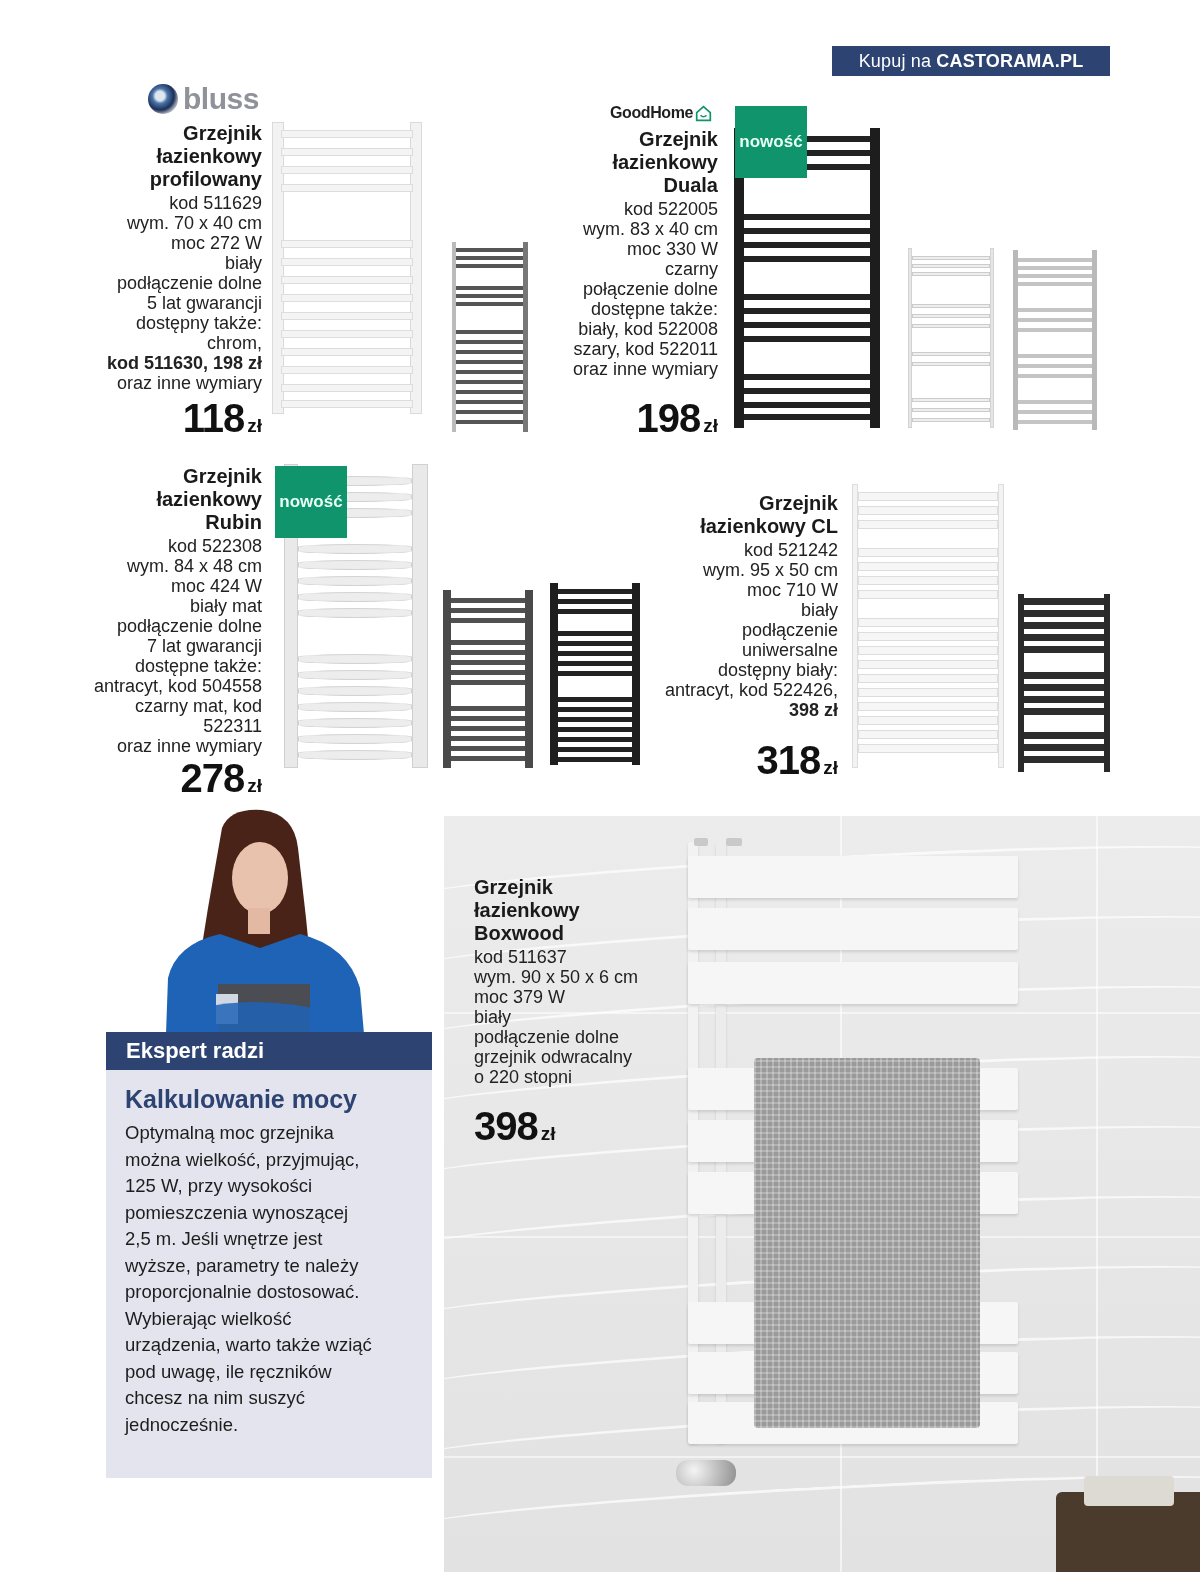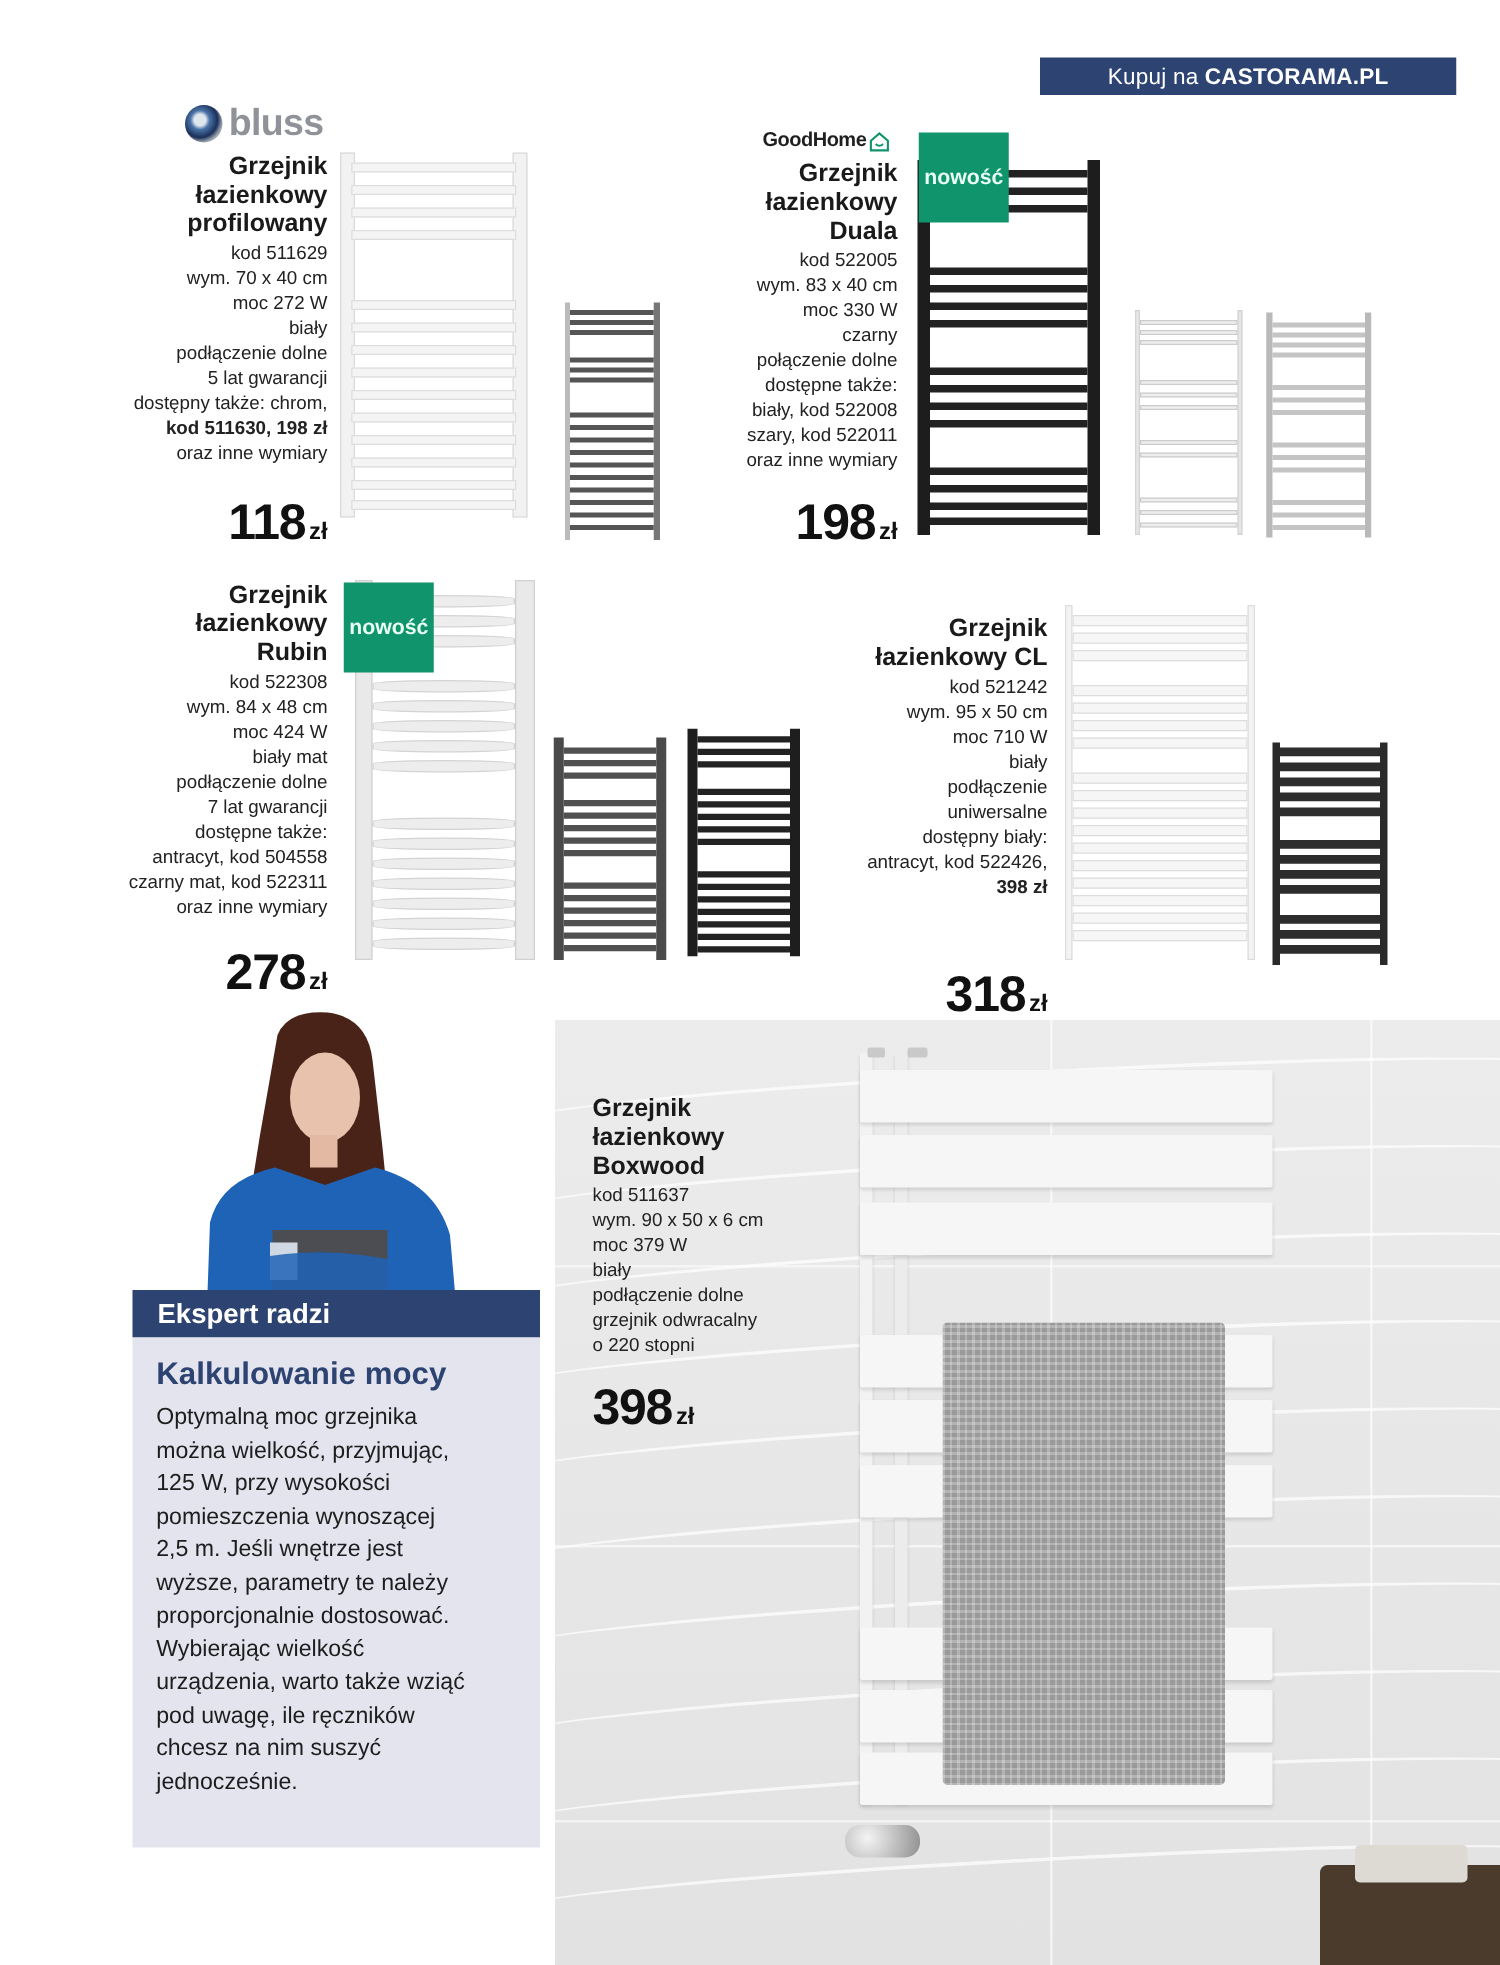--- a/index.html
+++ b/index.html
@@ -3,32 +3,32 @@
 <meta charset="utf-8">
 <style>
   * { box-sizing: border-box; margin: 0; padding: 0; }
   html, body { width: 1200px; height: 1572px; background: #ffffff; overflow: hidden; }
   body { position: relative; font-family: "Liberation Sans", "DejaVu Sans", sans-serif; color: #1a1a1a; }
 
   .abs { position: absolute; }
 
   
   .shop-banner {
-    position: absolute; left: 832px; top: 46px; width: 333px; height: 30px;
+    position: absolute; left: 832px; top: 46px; width: 278px; height: 30px;
     background: #2d4371; color: #fff; font-weight: bold; font-size: 18px;
     display: flex; align-items: center; justify-content: center; letter-spacing: 0.2px;
   }
   .shop-banner .light { font-weight: normal; margin-right: 5px; }
 
   
   .prod-text { position: absolute; text-align: right; }
   .prod-text.left { text-align: left; }
   .prod-title { font-weight: bold; font-size: 20px; line-height: 23px; color: #1a1a1a; }
   .prod-title span { display: block; }
-  .spec { font-size: 15px; line-height: 20px; color: #222; }
+  .spec { font-size: 18px; line-height: 20px; color: #222; }
   .price { font-weight: bold; font-size: 40px; letter-spacing: -1px; color: #111; line-height: 40px; }
   .price .cur { font-size: 19px; letter-spacing: 0; margin-left: 3px; }
 
   
   .bluss-logo { position: absolute; left: 148px; top: 82px; height: 34px; display: flex; align-items: center; }
   .bluss-circle { width: 30px; height: 30px; border-radius: 50%;
     background: radial-gradient(circle at 40% 40%, #dfe7ee 0 18%, #4a74a8 30%, #1b2f58 55%, #9aa3ad 70%, #e3e6ea 100%); }
   .bluss-word { font-size: 30px; font-weight: bold; color: #8f9299; margin-left: 5px; letter-spacing: -0.5px; }
 
   .goodhome-logo { position: absolute; left: 610px; top: 104px; display: flex; align-items: center; }
@@ -326,21 +326,21 @@
     <div>wym. 95 x 50 cm</div>
     <div>moc 710 W</div>
     <div>biały</div>
     <div>podłączenie</div>
     <div>uniwersalne</div>
     <div>dostępny biały:</div>
     <div>antracyt, kod 522426,</div>
     <div style="font-weight:bold">398 zł</div>
   </div>
 </div>
-<div class="price abs" style="right:362px; top:776px;">
+<div class="price abs" style="right:362px; top:740px;">
   <span>318</span><span class="cur">zł</span>
 </div>
 
 <div class="rad" style="left:852px; top:484px; width:152px; height:284px;">
   <div class="rail" style="left:0; width:6px; background:#f3f3f3; border:1px solid #ddd;"></div>
   <div class="rail" style="right:0; width:6px; background:#f3f3f3; border:1px solid #ddd;"></div>
   <div class="bar" style="left:6px; right:6px; top:8px;   height:9px; background:#f6f6f6; border:1px solid #ddd;"></div>
   <div class="bar" style="left:6px; right:6px; top:22px;  height:9px; background:#f6f6f6; border:1px solid #ddd;"></div>
   <div class="bar" style="left:6px; right:6px; top:36px;  height:9px; background:#f6f6f6; border:1px solid #ddd;"></div>
   <div class="bar" style="left:6px; right:6px; top:64px;  height:9px; background:#f6f6f6; border:1px solid #ddd;"></div>

